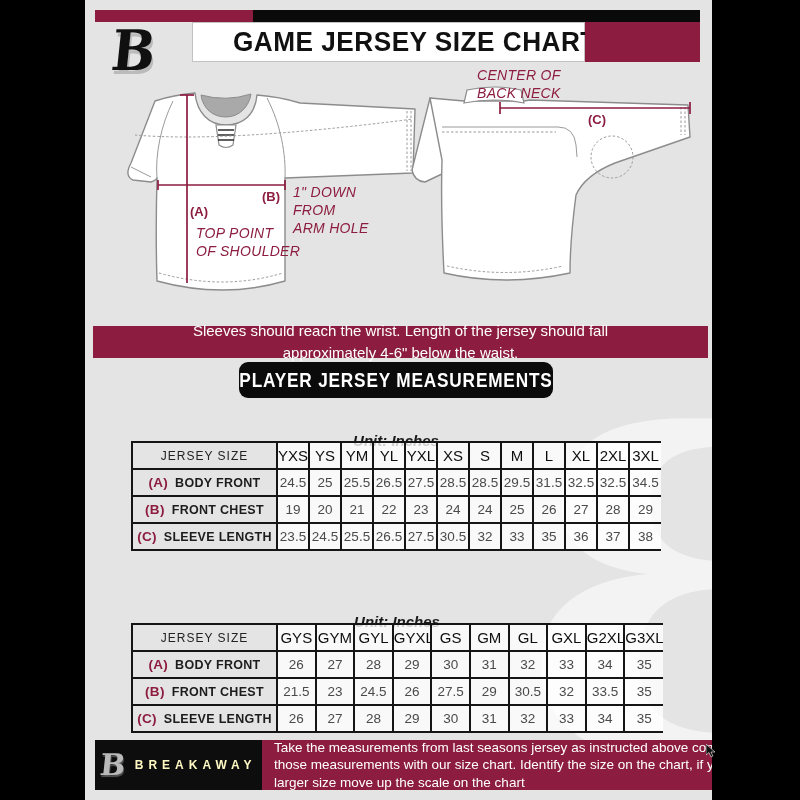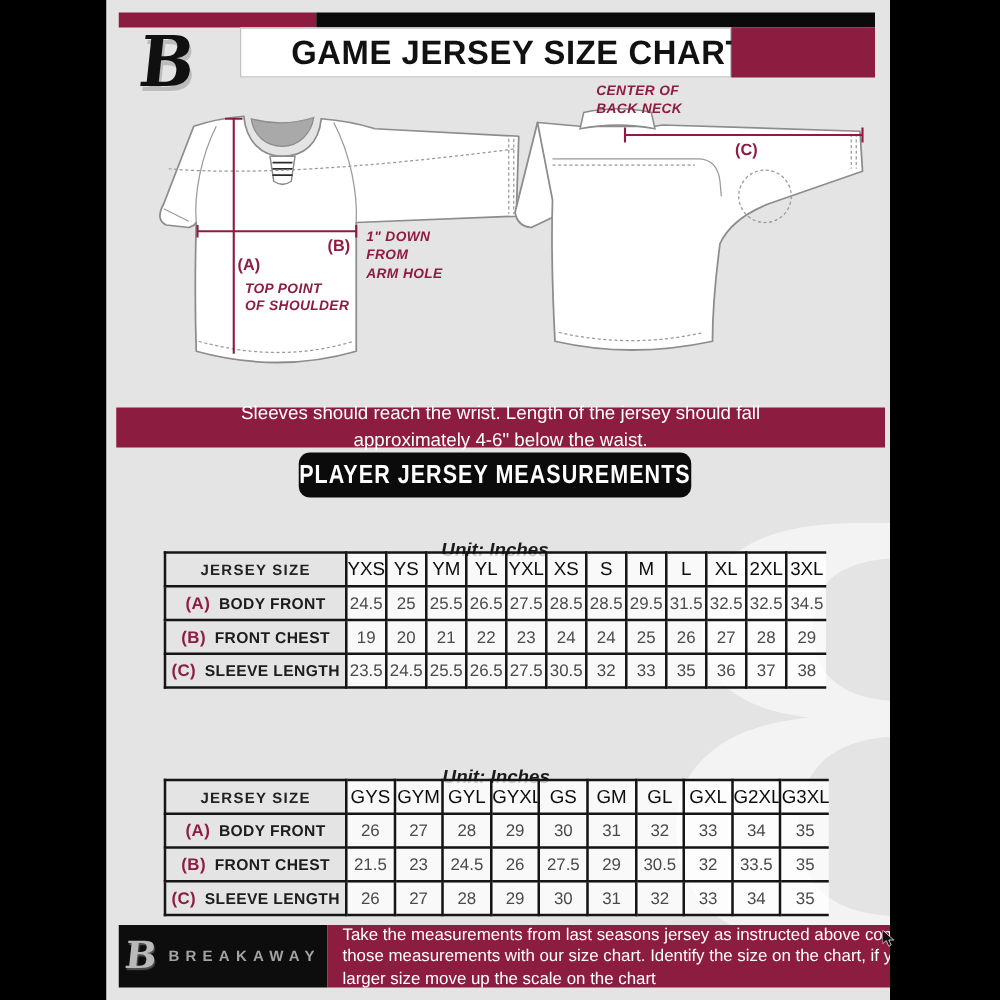--- a/index.html
+++ b/index.html
@@ -38,21 +38,21 @@
   .title-box span {
     font-size:27px; font-weight:700; color:#111; letter-spacing:0.5px;
     display:inline-block; transform:scaleX(0.97); transform-origin:left center;
     white-space:nowrap;
   }
   .title-accent { left:500px; top:22px; width:115px; height:40px; background:#8c1d40; }
 
   
   .anno-key { color:#8c1d40; font-weight:700; font-size:13px; }
   .anno-note {
-    color:#8c1d40; font-weight:700; font-style:italic; font-size:11px;
+    color:#8c1d40; font-weight:400; font-style:italic; font-size:14px;
     line-height:1.3; white-space:pre-line; letter-spacing:0.3px;
   }
   svg.jersey { overflow:visible; }
 
   
   .notice {
     left:8px; top:326px; width:615px; height:32px; background:#8c1d40;
     display:flex; align-items:center; justify-content:center;
   }
   .notice span {
@@ -72,21 +72,21 @@
   .unit { width:314px; text-align:center; font-size:15px; font-style:italic;
     font-weight:700; color:#1a1a1a;margin-top:12px; }
 
   
   table.size-table { border-collapse:collapse; table-layout:fixed; }
   table.size-table td, table.size-table th {
     border:2px solid #151515; padding:0; height:25px; text-align:center;
     overflow:hidden;
   }
   table.size-table th:last-child, table.size-table td:last-child { border-right:none; }
-  th.corner { font-size:12px; font-weight:700; letter-spacing:1px; color:#222;
+  th.corner { font-size:12px; font-weight:400; letter-spacing:1px; color:#222;
     background:transparent; }
   th.size-col { font-size:15px; font-weight:400; color:#0e0e0e;
     background:rgba(255,255,255,0.78); }
   td.row-label { text-align:left; padding-left:14px; background:transparent;
     font-size:12.5px; font-weight:700; color:#1c1c1c; letter-spacing:0.3px;
     white-space:nowrap; }
   td.row-label .rowkey { color:#8c1d40; font-weight:700; font-size:13.5px;
     margin-right:7px; }
   td.value-cell { font-size:13.5px; color:#4a4a4a;
     background:rgba(255,255,255,0.78); }
@@ -94,21 +94,21 @@
   
   .footer-brand {
     left:10px; top:740px; width:167px; height:50px; background:#0d0d0d;
     display:flex; align-items:center; justify-content:center; gap:9px;
   }
   .footer-brand .flogo {
     font-family:"DejaVu Serif", serif; font-weight:bold; font-size:30px;
     color:#b9b9b9; transform:skewX(-6deg); text-shadow:1px 2px 1px #555;
     line-height:1;
   }
-  .footer-brand .fname { color:#a3a3a3; font-size:12px; font-weight:700;
+  .footer-brand .fname { color:#fef9c3; font-size:12px; font-weight:700;
     letter-spacing:5px; }
   .footer-note {
     left:177px; top:740px; width:525px; height:50px; background:#8c1d40;
     display:flex; align-items:center; box-sizing:border-box; padding:4px 12px;
   }
   .footer-note span { color:#fff; font-size:13.5px; line-height:1.3; }
 
   .cursor { position:absolute; left:706px; top:744px; z-index:5; }
 </style>
 </head>

